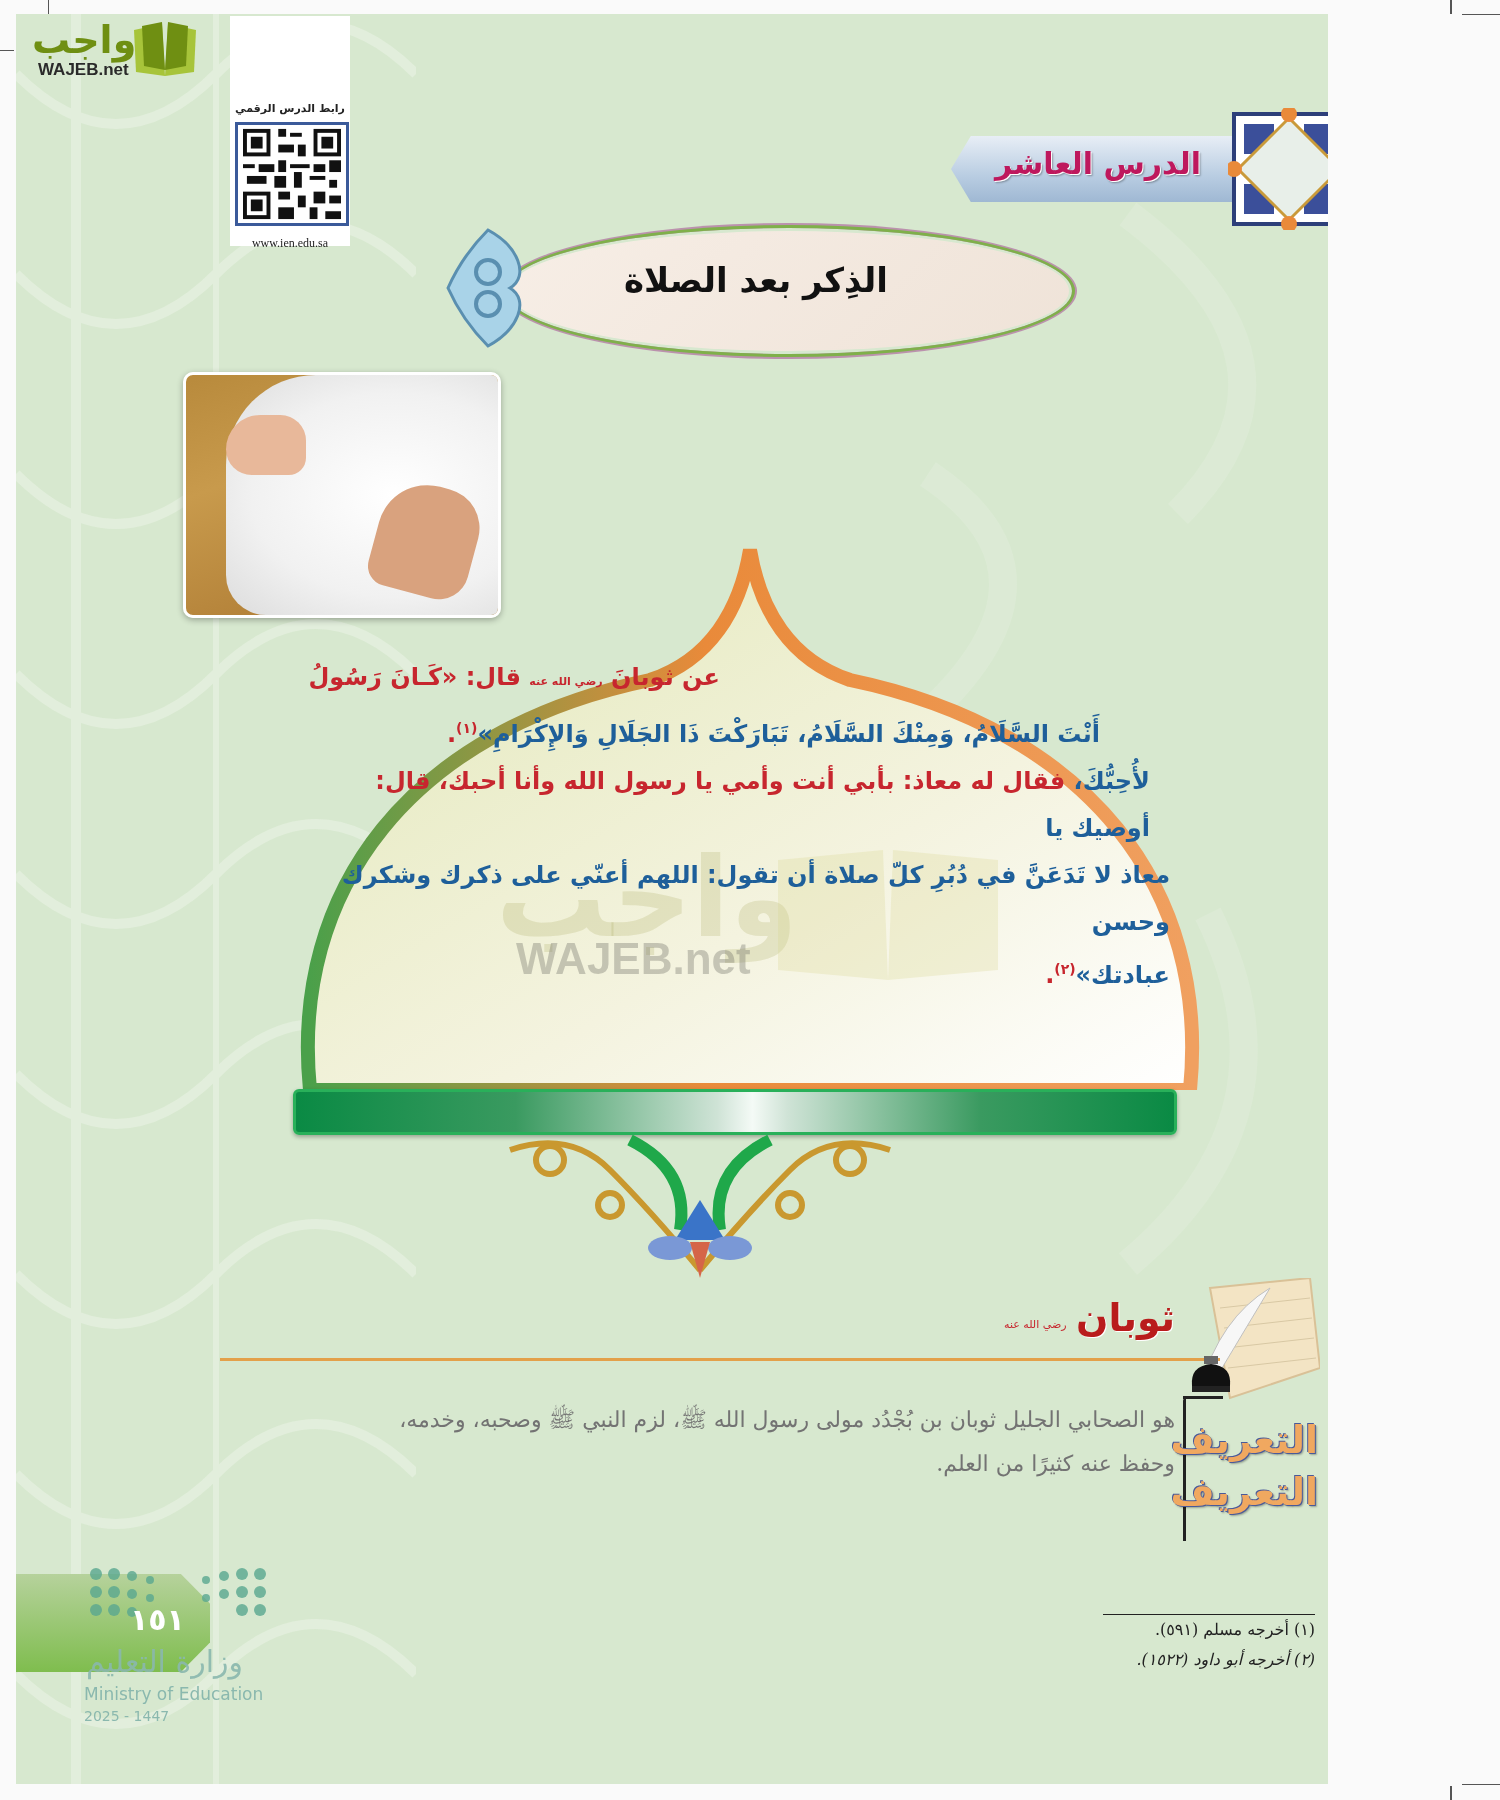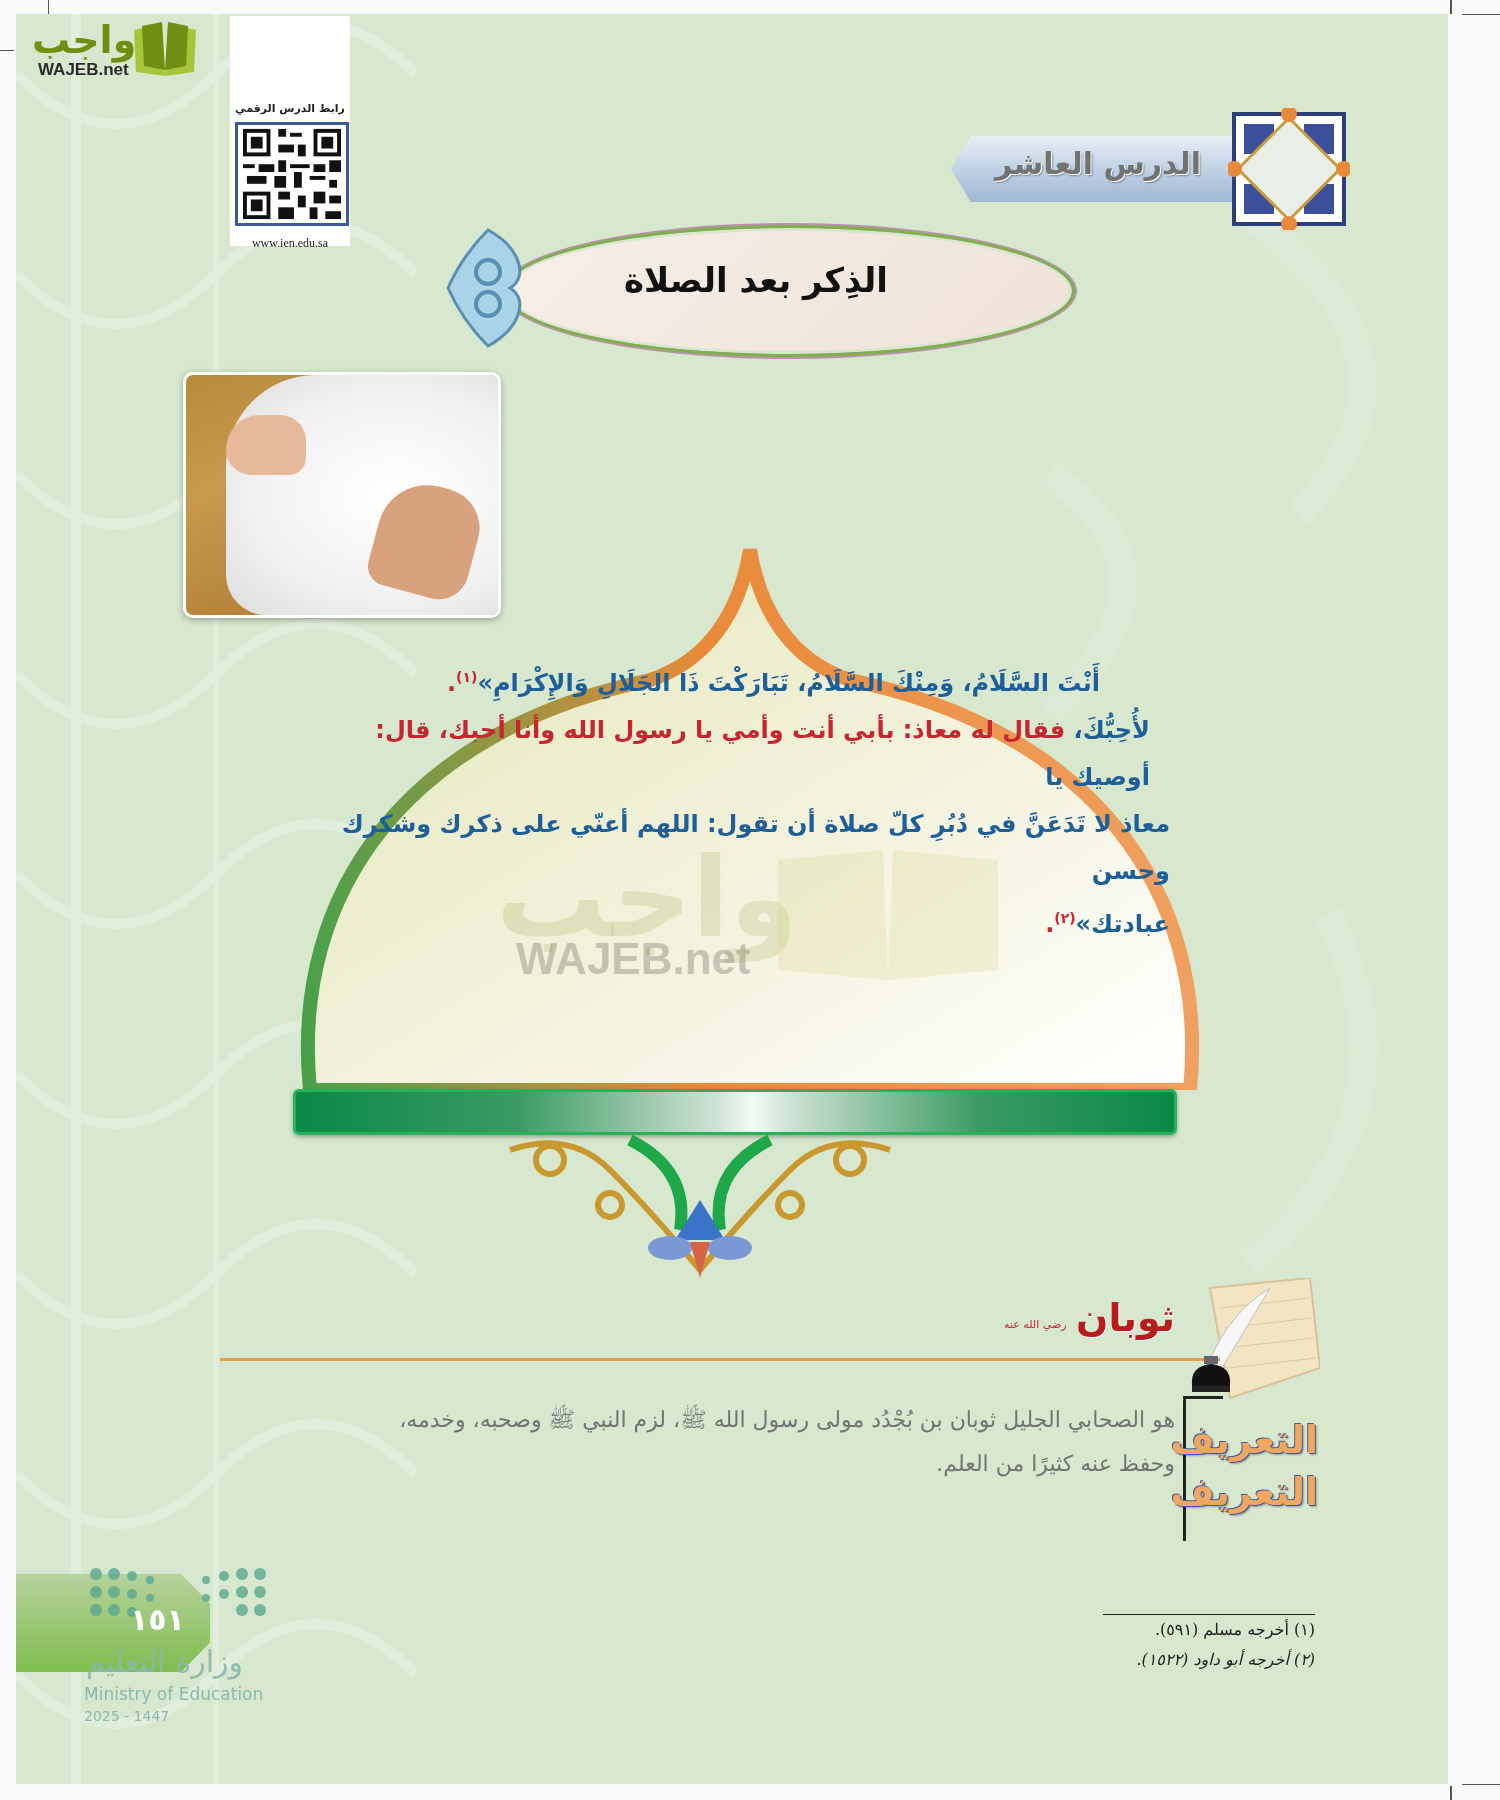--- a/index.html
+++ b/index.html
@@ -1,33 +1,33 @@
 <!DOCTYPE html>
 <html><head>
 <meta charset="utf-8">
 <style>
   html,body{margin:0;padding:0;}
   body{width:1500px;height:1800px;position:relative;overflow:hidden;background:#fafafa;font-family:"DejaVu Sans",sans-serif;}
-  .page{position:absolute;left:16px;top:14px;width:1432px;height:1770px;background:#d7e8cf;overflow:hidden;}
+  .page{position:absolute;left:16px;top:14px;width:1312px;height:1770px;background:#d7e8cf;overflow:hidden;}
   .pat{position:absolute;left:0;top:0;width:400px;height:1770px;opacity:.55;}
   .pat2{position:absolute;right:0;top:0;width:1100px;height:1770px;opacity:.35;}
   .cropmark{position:absolute;background:#555;}
   
   .wajeb{position:absolute;left:8px;top:4px;width:180px;height:62px;}
   .wajeb .ar{position:absolute;left:8px;top:0;font:bold 38px "DejaVu Sans",sans-serif;color:#6f8f12;direction:rtl;}
   .wajeb .en{position:absolute;left:14px;top:42px;font:bold 17px "Liberation Sans",sans-serif;color:#2a2a2a;}
   
   .qrbox{position:absolute;left:230px;top:16px;width:120px;height:230px;background:#fff;}
   .qrlabel{position:absolute;left:0;width:120px;top:86px;text-align:center;font:bold 11px "DejaVu Sans",sans-serif;color:#222;direction:rtl;}
   .qr{position:absolute;left:5px;top:106px;width:108px;height:98px;border:3px solid #3b5a9a;background:#fff;}
   .qrurl{position:absolute;left:0;width:120px;top:220px;text-align:center;font:12px "Liberation Serif",serif;color:#222;}
   
   .lesson-badge{position:absolute;left:955px;top:132px;width:360px;height:72px;}
   .lesson-ribbon{position:absolute;left:0;top:4px;width:330px;height:66px;border-radius:10px 40px 40px 10px;background:linear-gradient(180deg,#e8eef6 0%,#b9cde2 60%,#9fb8d3 100%);box-shadow:0 3px 5px rgba(0,0,0,.25);clip-path:polygon(6% 0,100% 0,100% 100%,6% 100%,0 50%);}
-  .lesson-text{position:absolute;right:110px;top:14px;font:bold 30px "DejaVu Sans",sans-serif;color:#737373;direction:rtl;text-shadow:1px 1px 0 #fff,2px 2px 2px rgba(0,0,0,.3);}
+  .lesson-text{position:absolute;right:110px;top:14px;font:bold 30px "DejaVu Sans",sans-serif;color:#be185d;direction:rtl;text-shadow:1px 1px 0 #fff,2px 2px 2px rgba(0,0,0,.3);}
   .lesson-orn{position:absolute;left:1228px;top:108px;width:122px;height:122px;}
   
   .title-orn{position:absolute;left:436px;top:226px;width:100px;height:124px;}
   .title-oval{position:absolute;left:495px;top:226px;width:560px;height:120px;border-radius:50%;background:linear-gradient(135deg,#f7eee6,#efe3d8);border:3px solid transparent;background-clip:padding-box;box-shadow:0 0 0 3px #7fb04a, 0 0 0 5px rgba(160,60,140,.5);}
   .title-text{position:absolute;left:495px;top:258px;width:480px;text-align:center;font:bold 34px "DejaVu Sans",sans-serif;color:#111;direction:rtl;}
   
   .photo{position:absolute;left:183px;top:372px;width:312px;height:240px;border:3px solid #fff;border-radius:10px;overflow:hidden;background:linear-gradient(160deg,#b88a3c 0%,#c89a4c 35%,#a8742e 100%);box-shadow:0 2px 6px rgba(0,0,0,.3);}
   .robe{position:absolute;left:40px;top:0;width:280px;height:240px;background:radial-gradient(ellipse at 60% 50%,#ffffff 0%,#f1f1f1 60%,#dcdcdc 100%);border-radius:90px 0 0 40px;}
   .hand1{position:absolute;left:40px;top:40px;width:80px;height:60px;background:#e8b89a;border-radius:40px 30px 20px 30px;}
   .hand2{position:absolute;left:190px;top:110px;width:100px;height:110px;background:#d9a27e;border-radius:50px 40px 30px 20px;transform:rotate(15deg);}
@@ -197,20 +197,21 @@
   </svg>
 
   <div class="wm" style="left:480px;top:820px;">واجب</div>
   <div class="wm-en" style="left:500px;top:920px;">WAJEB.net</div>
   <svg class="wm-book" style="left:762px;top:836px" viewBox="0 0 220 130">
     <path d="M0,10 L105,0 L110,130 L0,120 Z" fill="#d7d48a"></path>
       <path d="M220,10 L115,0 L110,130 L220,120 Z" fill="#d7d48a"></path>
   </svg>
 
   <div class="hadith" style="left:274px;top:640px;">
+    <p class="l1"><span class="red">عن ثوبانَ </span><span class="red" style="font-size:11px">رضي الله عنه</span><span class="red"> قال: «كَـانَ رَسُولُ</span></p>
     <p class="l3"><span class="blue">أَنْتَ السَّلَامُ، وَمِنْكَ السَّلَامُ، تَبَارَكْتَ ذَا الجَلَالِ وَالإِكْرَامِ»</span><span class="red sup">(١)</span><span class="red">.</span></p>
     <p class="l5"><span class="blue">لأُحِبُّكَ، </span><span class="red">فقال له معاذ: بأبي أنت وأمي يا رسول الله وأنا أحبك، قال: </span><span class="blue">أوصيك يا</span></p>
     <p class="l6"><span class="blue">معاذ لا تَدَعَنَّ في دُبُرِ كلّ صلاة أن تقول: اللهم أعنّي على ذكرك وشكرك وحسن</span></p>
     <p class="l6"><span class="blue">عبادتك»</span><span class="red sup">(٢)</span><span class="red">.</span></p>
   </div>
 
   <div class="greenbar" style="left:277px;top:1075px;"></div>
   <svg class="bottom-orn" style="left:474px;top:1116px" viewBox="0 0 420 150">
     <g fill="none" stroke="#c9982f" stroke-width="6">
       <path d="M20,20 Q80,0 120,40 Q160,80 210,140"></path>

